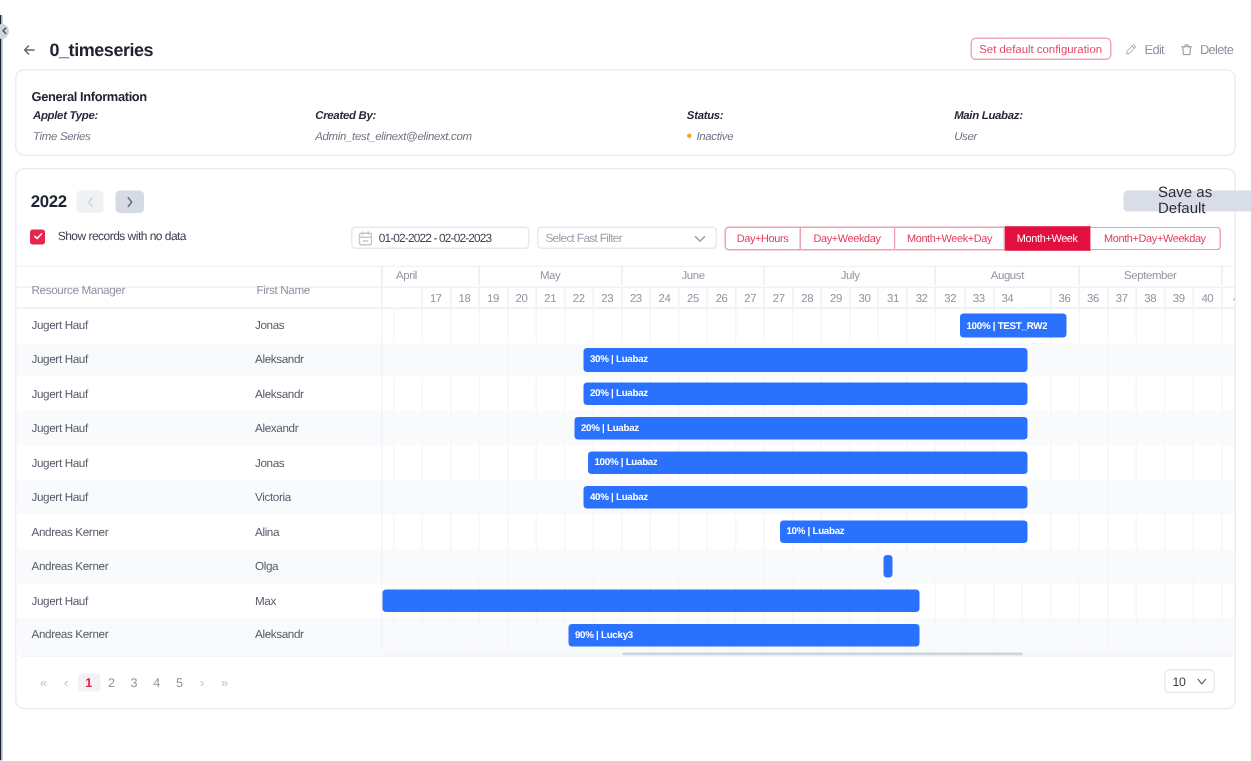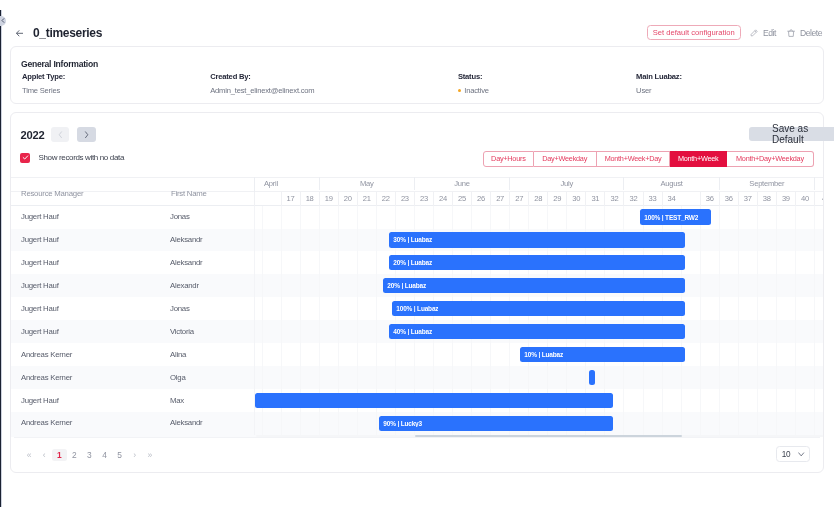--- a/index.html
+++ b/index.html
@@ -32,21 +32,21 @@
   .icon-action svg{flex:none;}
 
   
   .card{position:absolute;background:#fff;border:1px solid #ececf0;border-radius:6px;}
   .card1{left:10px;top:46px;width:812px;height:56px;}
   .card2{left:10px;top:112px;width:812px;height:359px;}
 
   .sec-title{position:absolute;left:10px;top:11.5px;font-size:8.6px;font-weight:700;color:#1f2330;
       letter-spacing:-0.25px;}
   .gi-grid{position:absolute;left:0px;top:24.5px;width:800px;}
-  .gi-col{position:absolute;top:0;}
+  .gi-col{position:absolute;top:0;font-style:italic;}
   .gi-label{font-size:7.6px;font-weight:700;color:#26293a;white-space:nowrap;letter-spacing:-0.2px;}
   .gi-value{margin-top:5.4px;font-size:7.6px;color:#6e7381;white-space:nowrap;letter-spacing:-0.2px;}
   .dot{display:inline-block;width:3.4px;height:3.4px;border-radius:50%;background:#f5a623;
       margin-right:3px;vertical-align:1px;}
 
   
   .year{position:absolute;left:20.5px;top:128.5px;font-size:11.2px;font-weight:700;color:#1f2330;letter-spacing:-0.2px;}
   .navbtn{position:absolute;top:127.3px;width:18.4px;height:14.4px;border-radius:3px;
       display:flex;align-items:center;justify-content:center;cursor:pointer;}
   .navbtn.prev{left:51.1px;background:#f0f1f4;color:#cdd1d9;}
@@ -204,21 +204,36 @@
 
   <div class="cb-wrap">
     <span class="cb">
       <svg width="7" height="7" viewBox="0 0 10 10">
         <path d="M1.7 5.1 L3.9 7.2 L8.2 2.7" fill="none" stroke="#fff" stroke-width="1.4" stroke-linecap="round" stroke-linejoin="round"></path>
       </svg>
     </span>
     <span class="cb-label">Show records with no data</span>
   </div>
 
-
+  <div class="date-field">
+    <svg width="9.3" height="9.8" viewBox="0 0 12 12.7">
+      <rect x="0.75" y="1.9" width="10.5" height="10.05" rx="1.9" fill="none" stroke="#c3c7d1" stroke-width="1.3"></rect>
+      <path d="M0.75 5.3 H11.25" fill="none" stroke="#c3c7d1" stroke-width="1.3"></path>
+      <path d="M3.5 0.8 V2.7 M8.5 0.8 V2.7" fill="none" stroke="#c3c7d1" stroke-width="1.3" stroke-linecap="round"></path>
+      <path d="M4.1 8.6 H7.9" fill="none" stroke="#c3c7d1" stroke-width="1.2" stroke-linecap="round"></path>
+    </svg>
+    <span class="date-text">01-02-2022 - 02-02-2023</span>
+  </div>
+
+  <div class="filter-field">
+    <span class="filter-text">Select Fast Filter</span>
+    <svg width="7.3" height="4.6" viewBox="0 0 10 6.3">
+      <path d="M0.8 1 L5 5.3 L9.2 1" fill="none" stroke="#9aa0ac" stroke-width="1.3" stroke-linecap="round" stroke-linejoin="round"></path>
+    </svg>
+  </div>
 
   <div class="scale-group" id="scale-group">
       <div class="sbtn" style="width: 50.5px;">Day+Hours</div>
       <div class="sbtn" style="width: 63.2px;">Day+Weekday</div>
       <div class="sbtn" style="width: 73.5px;">Month+Week+Day</div>
       <div class="sbtn active" style="width: 56.8px;">Month+Week</div>
       <div class="sbtn" style="width: 86.7px;">Month+Day+Weekday</div>
     </div>
 
   <div class="tbl">

